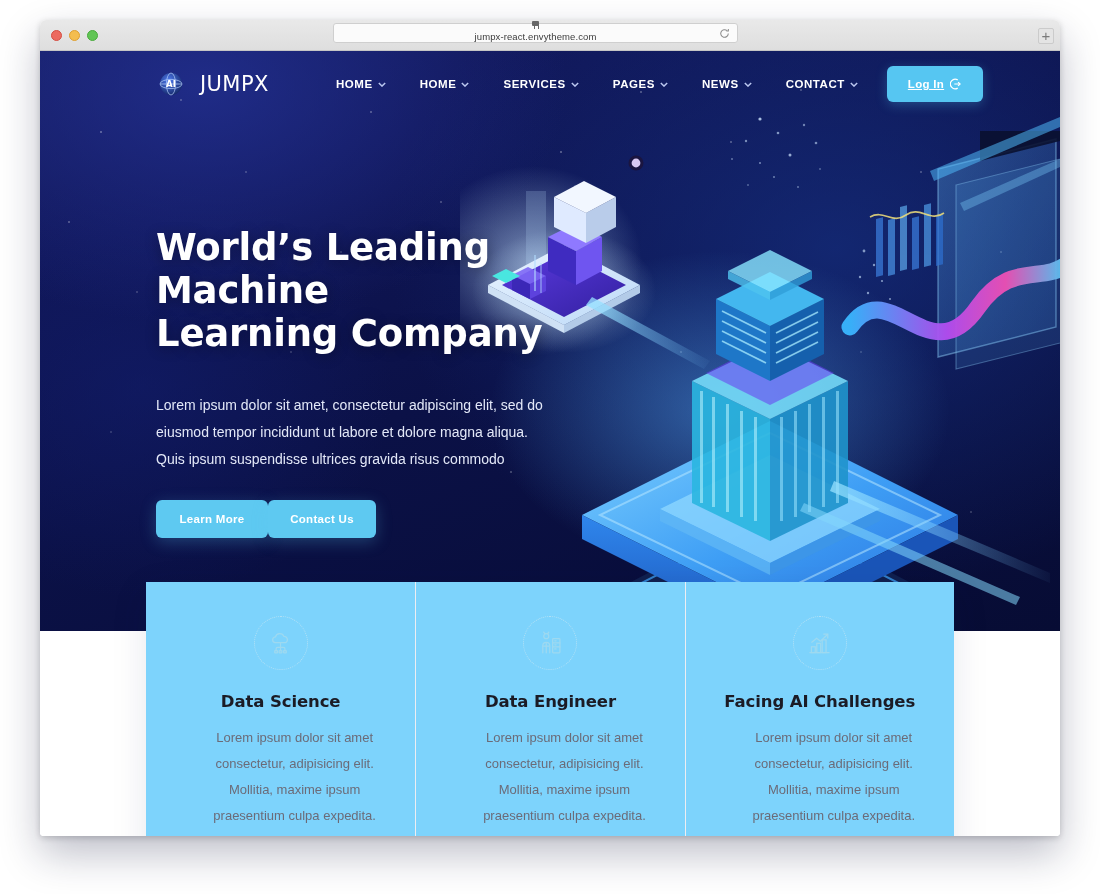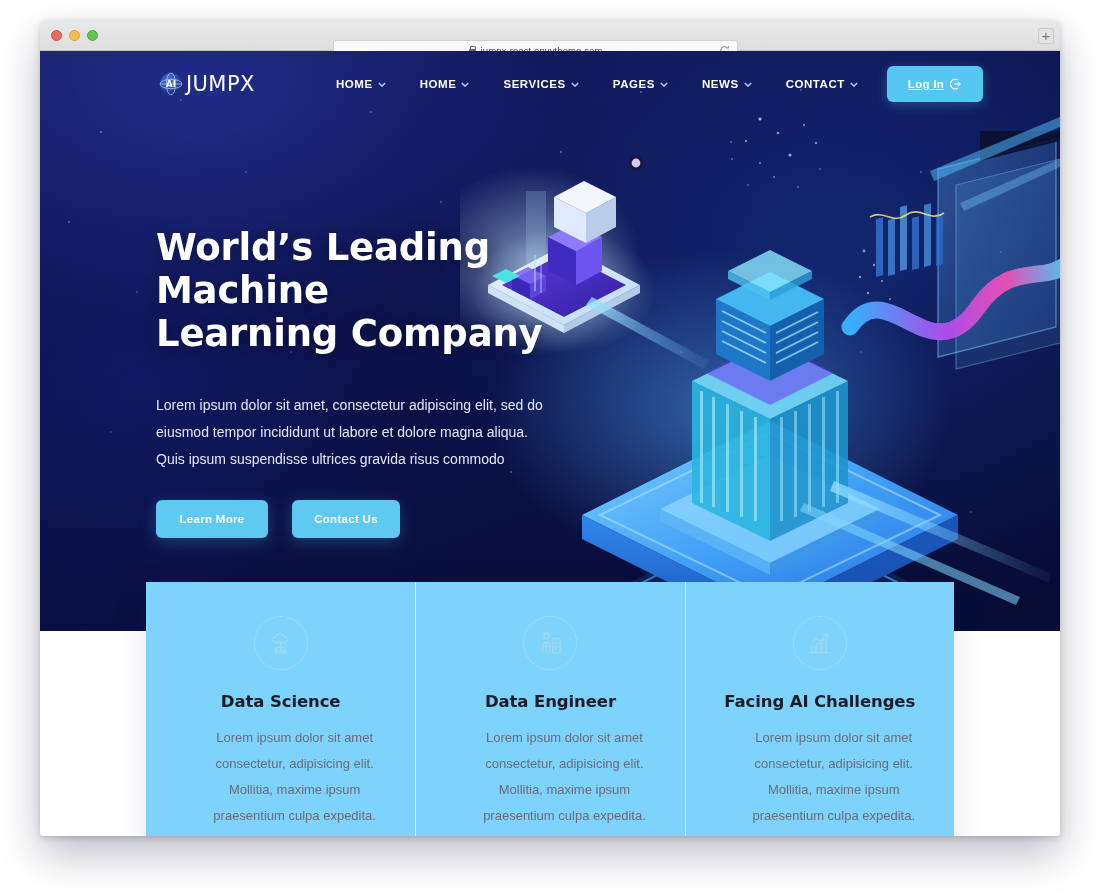--- a/index.html
+++ b/index.html
@@ -52,30 +52,31 @@
     border-radius: 50%;
     display: block;
   }
   .light.red { background: #ec6a5f; border: 0.5px solid #d44e43; }
   .light.yellow { background: #f4bd4f; border: 0.5px solid #dfa032; }
   .light.green { background: #61c555; border: 0.5px solid #4aab3d; }
 
   #address-bar {
     position: absolute;
     left: 293px;
-    top: 20px;
+    top: 3px;
     width: 405px;
     height: 20px;
     background: #fbfbfb;
     border: 1px solid #cfcfcf;
     border-radius: 3px;
     display: flex;
     align-items: center;
     justify-content: center;
     gap: 5px;
+    flex-direction: column;
   }
   #url-text {
     font-size: 9.5px;
     color: #3c3c3c;
     letter-spacing: 0.1px;
   }
   .lock-icon {
     width: 7px; height: 9px;
     position: relative;
     display: inline-block;
@@ -157,21 +158,21 @@
     height: 66px;
     display: flex;
     align-items: center;
     z-index: 40;
   }
   #logo {
     position: absolute;
     left: 116px;
     display: flex;
     align-items: center;
-    gap: 0;
+    gap: 14px;
   }
   #logo-mark {
     width: 30px; height: 30px;
     position: relative;
     flex: none;
   }
   #logo-text {
     font-size: 21px;
     font-weight: 400;
     color: #ffffff;
@@ -246,21 +247,20 @@
   #hero-desc {
     margin-top: 36px;
     font-size: 14px;
     line-height: 1.95;
     color: #e3e8f8;
     width: 390px;
   }
   #hero-actions {
     margin-top: 26px;
     display: flex;
-    gap: 24px;
   }
   .hero-btn {
     height: 38px;
     background: #5ec9f1;
     border-radius: 6px;
     display: flex;
     align-items: center;
     justify-content: center;
     font-size: 11.5px;
     font-weight: bold;

